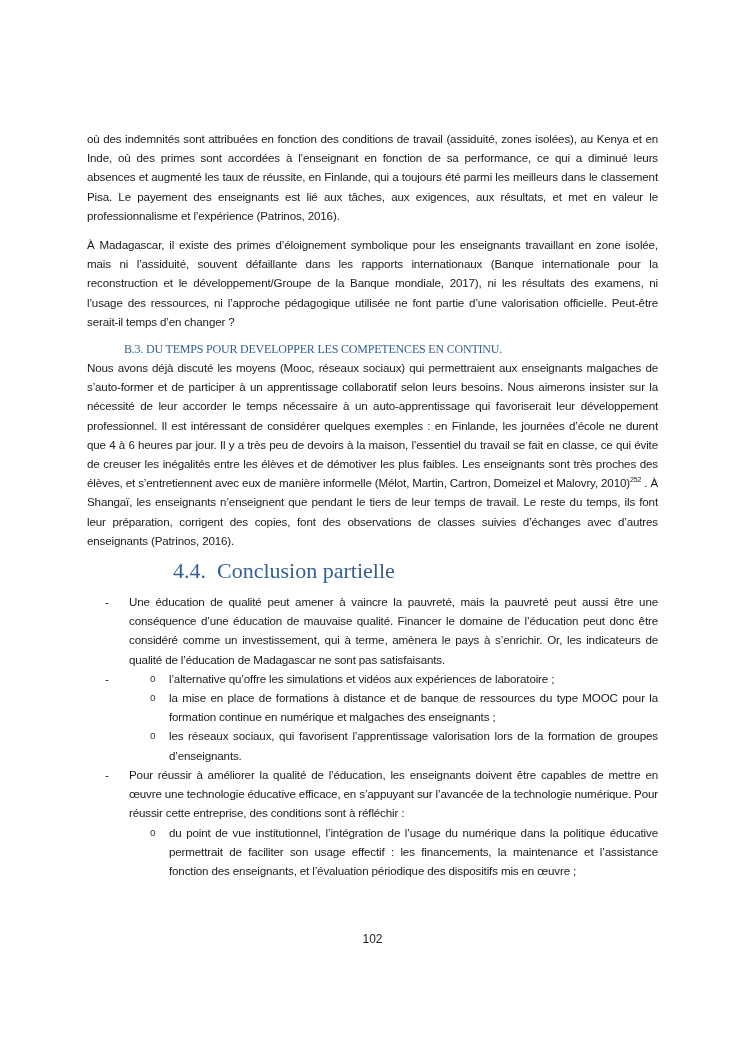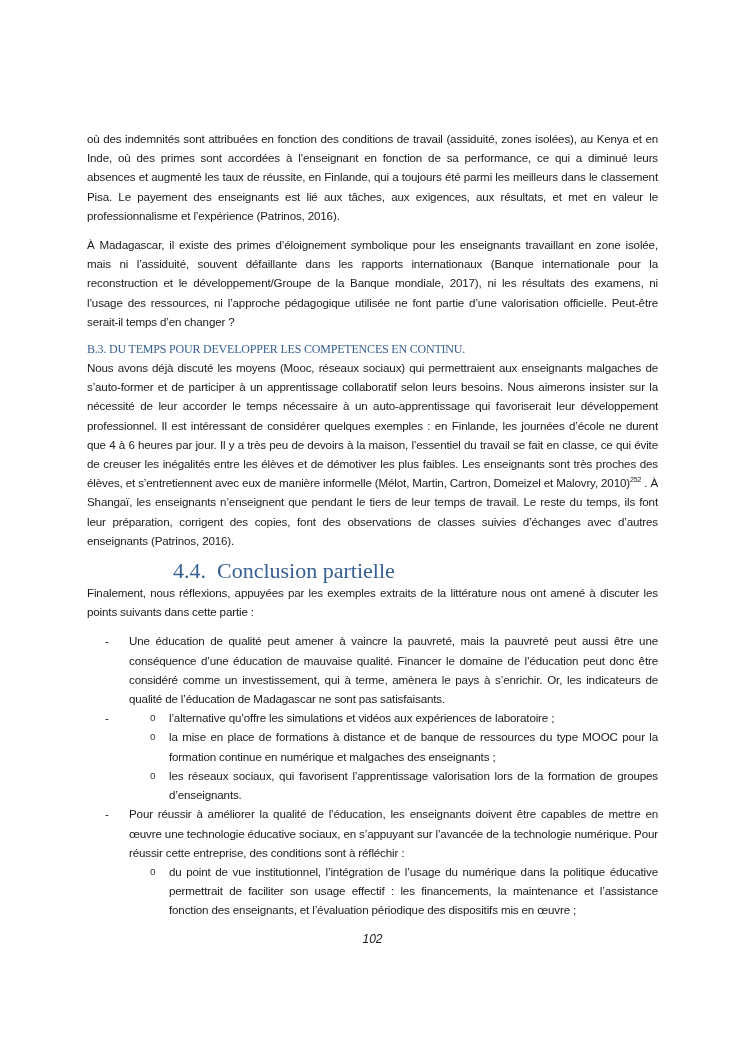--- a/index.html
+++ b/index.html
@@ -8,51 +8,50 @@
       font-family: "Liberation Sans", sans-serif; color: #1a1a1a;
     }
     .page { position: absolute; left: 87px; top: 129px; width: 571px; }
     p {
       margin: 0; font-size: 11.6px; line-height: 19.2px; text-align: justify;
       letter-spacing: -0.15px;
     }
     .para { margin-bottom: 10px; }
     .h3 {
       font-family: "Liberation Serif", serif; color: #365f91; font-size: 12px;
-      line-height: 17px; margin-top: 0; letter-spacing: -0.2px;
+      line-height: 17px; margin-top: 0; letter-spacing: -0.2px; margin-left: 37px;
     }
     .h2 {
       font-family: "Liberation Serif", serif; color: #365f91; font-size: 22px;
       line-height: 22px; margin: 6px 0 1px 86px; font-weight: normal;
     }
     .h2 .num { display: inline-block; width: 44px; }
     ul.dash { list-style: none; margin: 10px 0 0 0; padding: 0; }
     ul.dash > li { position: relative; padding-left: 42px; }
     ul.dash > li > .marker { position: absolute; left: 18px; top: 0; font-size: 11.6px; line-height: 19.2px; }
     ul.circ { list-style: none; margin: 0; padding: 0; }
     ul.circ > li { position: relative; padding-left: 40px; }
     ul.circ > li > .marker { position: absolute; left: 21px; top: 0; font-size: 10px; line-height: 19.2px; color: #333; }
     .sup { font-size: 7px; vertical-align: super; line-height: 0; }
     .page-number {
       position: absolute; left: 0; width: 745px; top: 931px; text-align: center;
-      font-size: 12px; line-height: 16px; font-style: italic;
+      font-size: 12px; line-height: 16px;
     }
   </style>
 </head>
 <body>
 
 <div class="page">
   <p class="para">où des indemnités sont attribuées en fonction des conditions de travail (assiduité, zones isolées), au Kenya et en Inde, où des primes sont accordées à l’enseignant en fonction de sa performance, ce qui a diminué leurs absences et augmenté les taux de réussite, en Finlande, qui a toujours été parmi les meilleurs dans le classement Pisa. Le payement des enseignants est lié aux tâches, aux exigences, aux résultats, et met en valeur le professionnalisme et l’expérience (Patrinos, 2016).</p>
   <p class="para">À Madagascar, il existe des primes d’éloignement symbolique pour les enseignants travaillant en zone isolée, mais ni l’assiduité, souvent défaillante dans les rapports internationaux (Banque internationale pour la reconstruction et le développement/Groupe de la Banque mondiale, 2017), ni les résultats des examens, ni l’usage des ressources, ni l’approche pédagogique utilisée ne font partie d’une valorisation officielle. Peut-être serait-il temps d’en changer ?</p>
 
   <p class="h3">B.3. DU TEMPS POUR DEVELOPPER LES COMPETENCES EN CONTINU.</p>
   <p class="para"><span>Nous avons déjà discuté les moyens (Mooc, réseaux sociaux) qui permettraient aux enseignants malgaches de s’auto-former et de participer à un apprentissage collaboratif selon leurs besoins. Nous aimerons insister sur la nécessité de leur accorder le temps nécessaire à un auto-apprentissage qui favoriserait leur développement professionnel. Il est intéressant de considérer quelques exemples : en Finlande, les journées d’école ne durent que 4 à 6 heures par jour. Il y a très peu de devoirs à la maison, l’essentiel du travail se fait en classe, ce qui évite de creuser les inégalités entre les élèves et de démotiver les plus faibles. Les enseignants sont très proches des élèves, et s’entretiennent avec eux de manière informelle (Mélot, Martin, Cartron, Domeizel et Malovry, 2010)</span><span class="sup">252</span><span> . À Shangaï, les enseignants n’enseignent que pendant le tiers de leur temps de travail. Le reste du temps, ils font leur préparation, corrigent des copies, font des observations de classes suivies d’échanges avec d’autres enseignants (Patrinos, 2016).</span></p>
 
   <div class="h2"><span class="num">4.4.</span><span>Conclusion partielle</span></div>
-  <p>Finalement, nous réflexions, appuyées par les exemples extraits de la littérature nous ont amené à discuter les points suivants dans cette partie :</p>
 
   <ul class="dash">
     <li>
       <span class="marker">-</span>
       <p>Une éducation de qualité peut amener à vaincre la pauvreté, mais la pauvreté peut aussi être une conséquence d’une éducation de mauvaise qualité. Financer le domaine de l’éducation peut donc être considéré comme un investissement, qui à terme, amènera le pays à s’enrichir. Or, les indicateurs de qualité de l’éducation de Madagascar ne sont pas satisfaisants.</p>
     </li>
     <li>
       <span class="marker">-</span>
       <ul class="circ">
         <li>
@@ -64,21 +63,21 @@
           <p>la mise en place de formations à distance et de banque de ressources du type MOOC pour la formation continue en numérique et malgaches des enseignants ;</p>
         </li>
         <li>
           <span class="marker">o</span>
           <p>les réseaux sociaux, qui favorisent l’apprentissage valorisation lors de la formation de groupes d’enseignants.</p>
         </li>
       </ul>
     </li>
     <li>
       <span class="marker">-</span>
-      <p>Pour réussir à améliorer la qualité de l’éducation, les enseignants doivent être capables de mettre en œuvre une technologie éducative sociaux, en s’appuyant sur l’avancée de la technologie numérique. Pour réussir cette entreprise, des conditions sont à réfléchir :</p>
+      <p>Pour réussir à améliorer la qualité de l’éducation, les enseignants doivent être capables de mettre en œuvre une technologie éducative efficace, en s’appuyant sur l’avancée de la technologie numérique. Pour réussir cette entreprise, des conditions sont à réfléchir :</p>
       <ul class="circ">
         <li>
           <span class="marker">o</span>
           <p>du point de vue institutionnel, l’intégration de l’usage du numérique dans la politique éducative permettrait de faciliter son usage effectif : les financements, la maintenance et l’assistance fonction des enseignants, et l’évaluation périodique des dispositifs mis en œuvre ;</p>
         </li>
       </ul>
     </li>
   </ul>
 </div>
 

